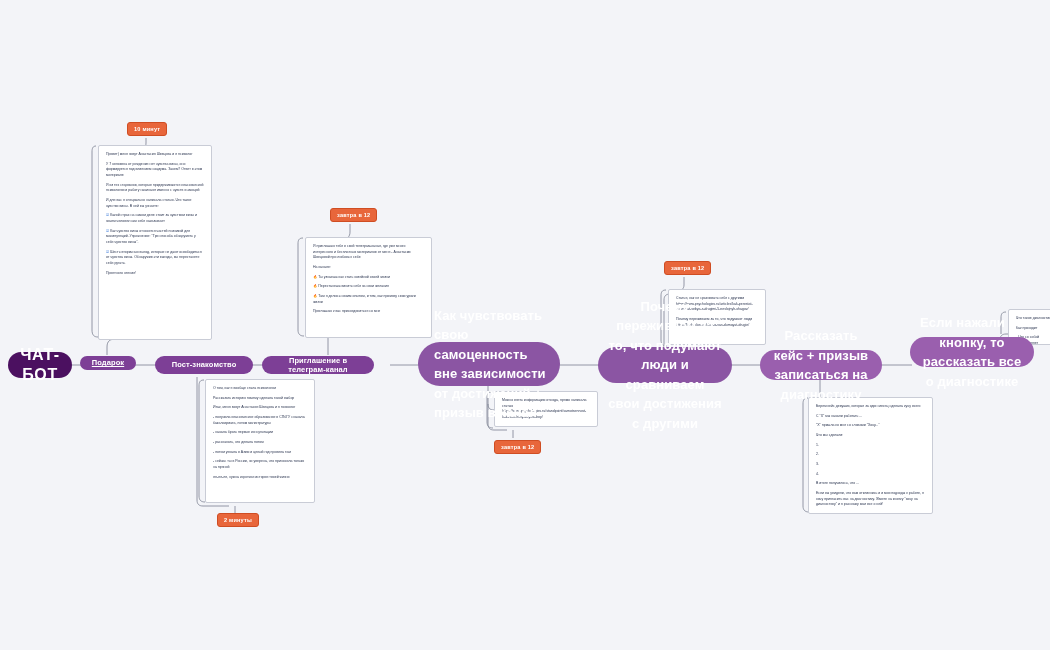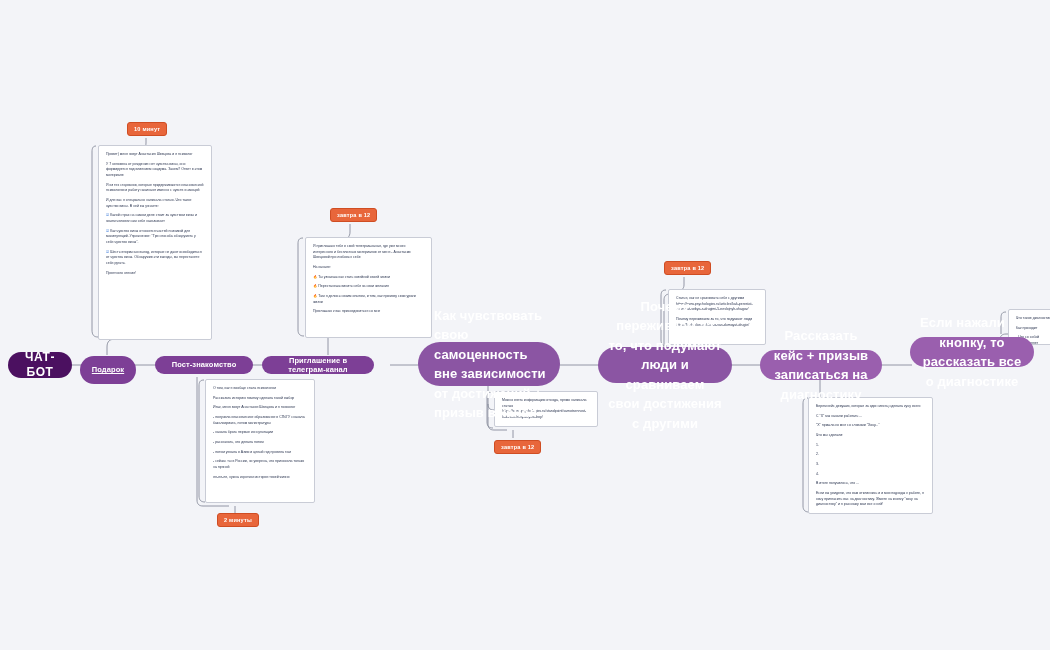--- a/index.html
+++ b/index.html
@@ -22,21 +22,21 @@
     color:#ffffff;
     font-weight:bold;
     border-radius:999px;
     line-height:1.22;
     letter-spacing:.1px;
     padding:5px 10px;
     z-index:3;
   }
   .node.root{
     background:#4b1060;
-    font-size:12px;
+    font-size:16px;
     letter-spacing:.6px;
     border-radius:16px;
   }
   .node.l1{ background:#7d3f96; font-size:7.5px; }
   .node.l1big{ background:#8b55a3; font-size:13px; border-radius:22px; line-height:1.5; }
   .node.l1pink{ background:#9a5fae; font-size:13px; border-radius:22px; line-height:1.5; }
   .node span{display:block;}
 
   
   .badge{
@@ -135,21 +135,21 @@
       <line x1="1000" y1="353" x2="1000" y2="340"></line>
       <path d="M1000 340 C1000 336 1002 334 1006 334 L1010 334"></path>
       <path d="M1006 312 C1002 312 1001 314 1001 318 L1001 334"></path>
     </g>
   </svg>
 
   <div class="node root" style="left:8px;top:352px;width:64px;height:26px;">
     <span>ЧАТ-БОТ</span>
   </div>
 
-  <div class="node l1" style="left:80px;top:356px;width:56px;height:28px;text-decoration:underline;">
+  <div class="node l1" style="left:80px;top:356px;width:56px;height:14px;text-decoration:underline;">
     <span>Подарок</span>
   </div>
 
   <div class="node l1" style="left:155px;top:356px;width:98px;height:18px;">
     <span>Пост-знакомство</span>
   </div>
 
   <div class="node l1" style="left:262px;top:356px;width:112px;height:18px;">
     <span>Приглашение в телеграм-канал</span>
   </div>

